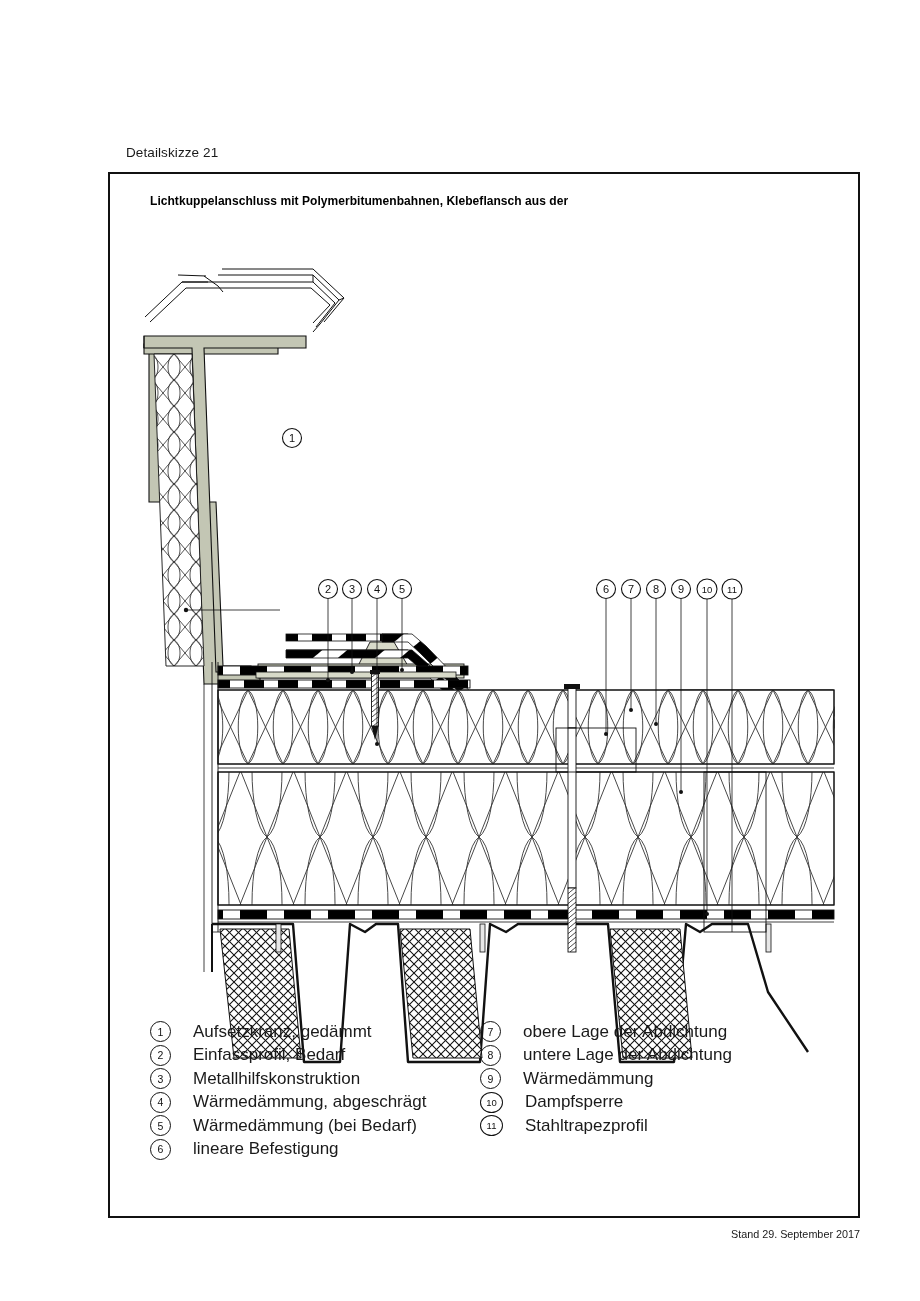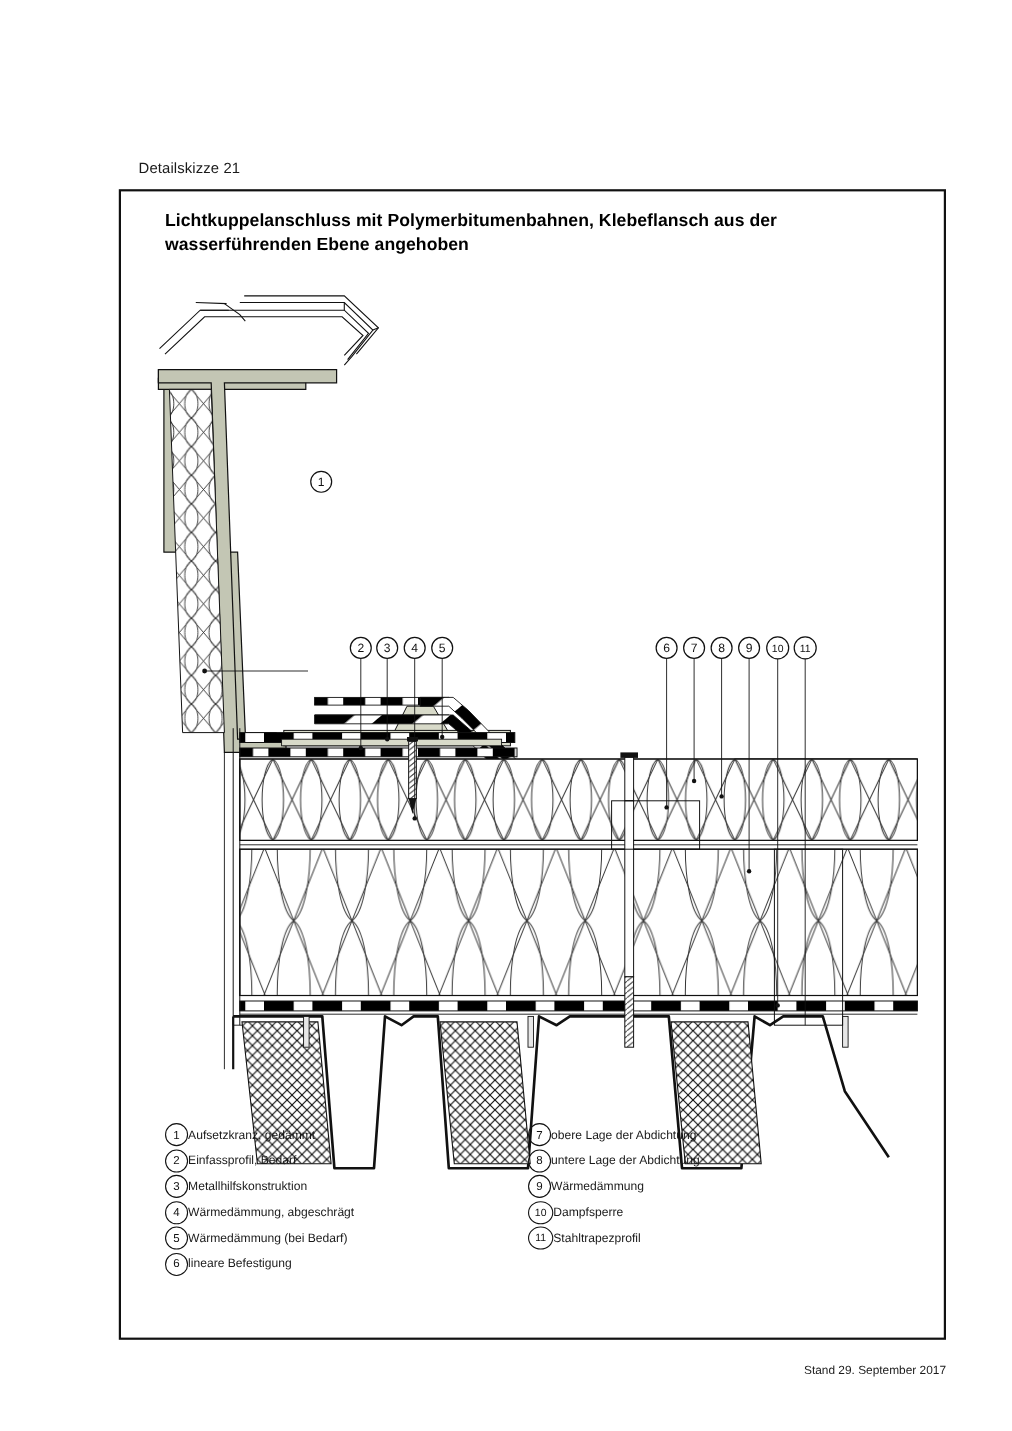--- a/index.html
+++ b/index.html
@@ -4,58 +4,57 @@
 <style>
   html,body{margin:0;padding:0;background:#ffffff;}
   body{width:920px;height:1301px;font-family:"Liberation Sans",sans-serif;color:#000;}
   .page{position:relative;width:920px;height:1301px;overflow:hidden;}
 
   .sheet-label{position:absolute;left:126px;top:145px;font-size:13.5px;color:#1a1a1a;letter-spacing:.1px;}
 
   .frame{position:absolute;left:108px;top:172px;width:752px;height:1046px;border:2px solid #111;box-sizing:border-box;background:#fff;}
 
   .title-block{position:absolute;left:150px;top:190px;width:660px;}
-  .title-line{font-size:16px;font-weight:bold;line-height:22px;letter-spacing:.05px;color:#000;}
+  .title-line{font-size:12px;font-weight:bold;line-height:22px;letter-spacing:.05px;color:#000;}
   .title-sub{font-size:15.2px;font-weight:bold;line-height:22px;margin-top:4px;}
 
   .drawing{position:absolute;left:108px;top:172px;width:752px;height:1046px;}
 
   .legend{position:absolute;left:150px;top:1020px;width:700px;}
   .legend-col{position:absolute;top:0;width:330px;}
   .legend-col.left{left:0;}
   .legend-col.right{left:330px;}
   .legend-row{display:flex;align-items:center;height:23.5px;}
   .badge{width:19px;height:19px;border:1.2px solid #111;border-radius:50%;
          display:flex;align-items:center;justify-content:center;
          font-size:10.5px;line-height:1;flex:0 0 auto;color:#111;}
   .badge.wide{width:21px;height:19px;border-radius:50%;font-size:9.5px;}
-  .legend-text{font-size:11px;color:#1a1a1a;white-space:nowrap;}
-
-  .footer{position:absolute;right:60px;top:1228px;font-size:10.8px;color:#1a1a1a;margin-top:12px;}
+  .legend-text{margin-left:22px;font-size:17px;color:#1a1a1a;white-space:nowrap;}
+
+  .footer{position:absolute;right:60px;top:1228px;font-size:10.8px;color:#1a1a1a;}
 
   svg.dwg{display:block;}
   .cl{stroke:#111;stroke-width:.9;fill:none;}
   .thin{stroke:#111;stroke-width:.8;fill:none;}
   .lead{stroke:#111;stroke-width:.8;fill:none;}
   .numcirc{fill:#fff;stroke:#111;stroke-width:1.1;}
   .numtxt{font-family:"Liberation Sans",sans-serif;font-size:11px;fill:#111;text-anchor:middle;}
   .numtxt.sm{font-size:9.5px;}
 </style>
 </head>
 <body>
 
 <div class="page">
 
   <div class="sheet-label">Detailskizze 21</div>
 
   <div class="frame"></div>
 
   <div class="title-block">
     <div class="title-line">Lichtkuppelanschluss mit Polymerbitumenbahnen, Klebeflansch aus der</div>
-    <div class="title-line">wasserführenden Ebene angehoben</div>
   </div>
 
   <div class="drawing">
   <svg class="dwg" width="752" height="1046" viewBox="0 0 752 1046" xmlns="http://www.w3.org/2000/svg">
     <defs>
 
       <pattern id="insSm" x="0" y="0" width="22" height="26" patternUnits="userSpaceOnUse">
         <path d="M0,0 Q11,13 22,26 M22,0 Q11,13 0,26" stroke="#333" stroke-width="0.85" fill="none"></path>
         <path d="M0,0 C8,4 8,22 0,26" stroke="#333" stroke-width="0.85" fill="none"></path>
         <path d="M22,0 C14,4 14,22 22,26" stroke="#333" stroke-width="0.85" fill="none"></path>

